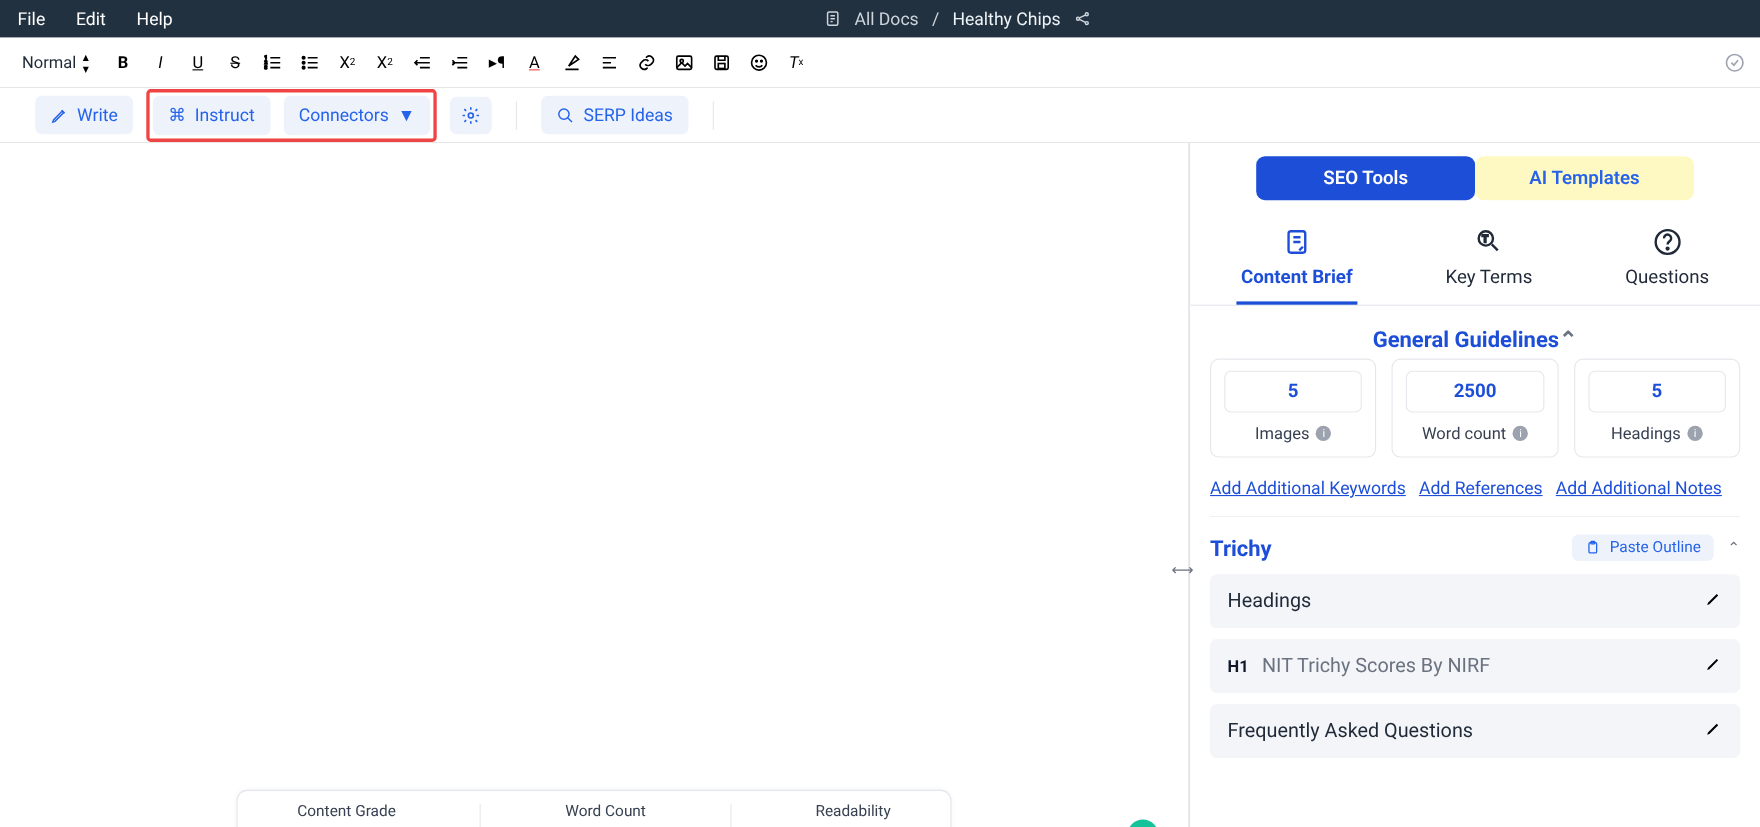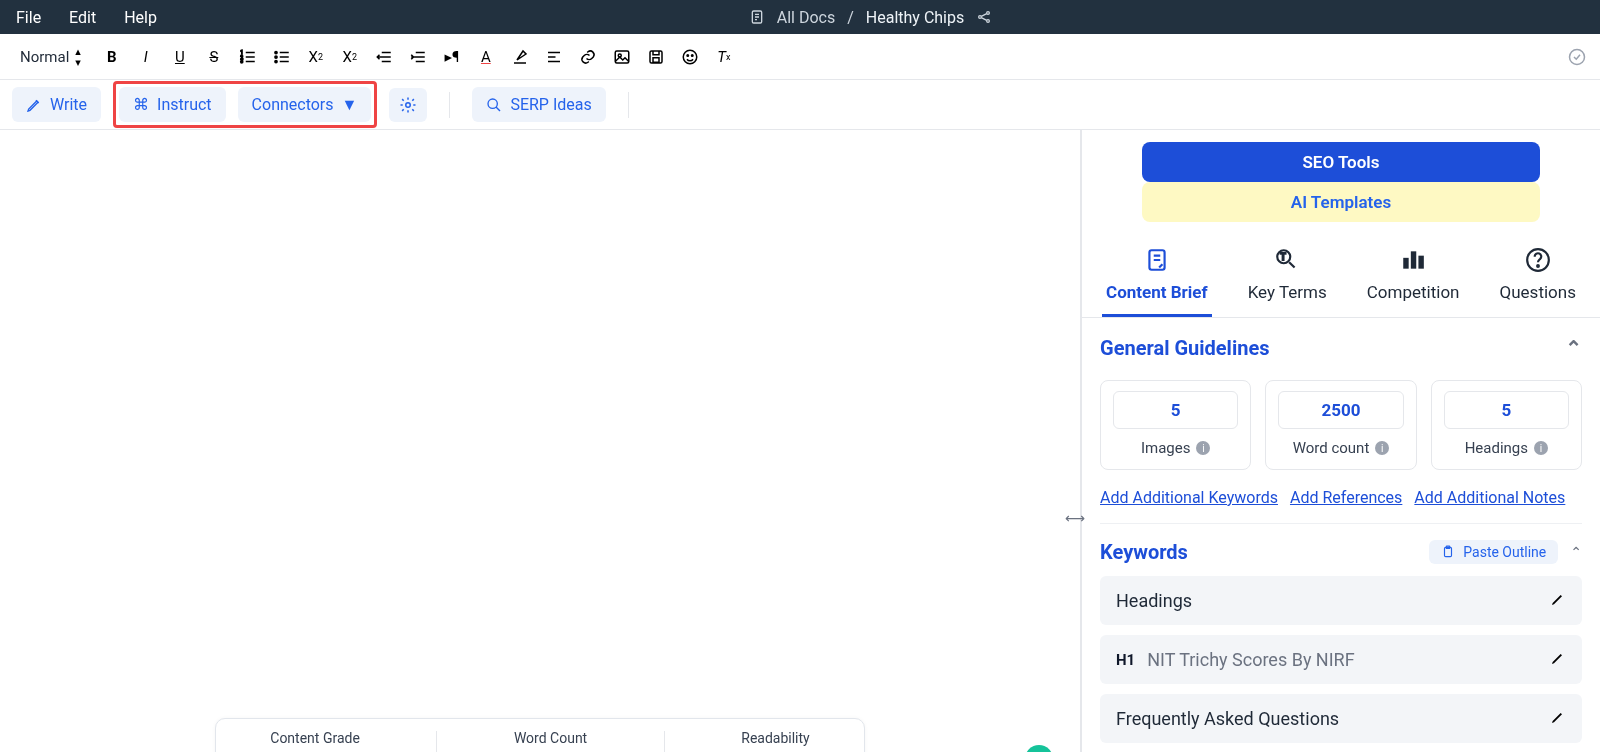--- a/index.html
+++ b/index.html
@@ -58,21 +58,21 @@
   .tb-btn { cursor: pointer; display: inline-flex; align-items: center; justify-content: center; width: 22px; height: 22px; color:#000;}
   .tb-btn svg { width: 18px; height: 18px; }
   .format-bar .check-right { margin-left: auto; color: #9ca3af; }
 
   
   .action-bar {
     height: 50px;
     border-bottom: 1px solid #e5e7eb;
     display: flex;
     align-items: center;
-    padding: 0 12px;
+    padding: 0 32px;
     gap: 12px;
   }
   .act-btn {
     background: #eef3fb;
     color: #2563eb;
     border-radius: 6px;
     padding: 8px 14px;
     cursor: pointer;
     display: inline-flex;
     align-items: center;
@@ -136,21 +136,20 @@
     border-left: 2px solid #e5e7eb;
     background: #fff;
     overflow: hidden;
     display:flex;
     flex-direction:column;
   }
   .toggle-row {
     display:flex;
     gap: 0;
     padding: 12px 60px 10px;
-    flex-direction: column;
   }
   .toggle-btn {
     flex:1;
     text-align:center;
     padding: 10px 0;
     font-size: 17px;
     font-weight: 600;
     border-radius: 8px;
     cursor:pointer;
   }
@@ -167,22 +166,22 @@
     display:flex; flex-direction:column; align-items:center;
     gap:8px; padding: 8px 4px 12px; cursor:pointer;
     color:#1f2937; font-size:17px;
   }
   .tab.selected { color:#1d4ed8; border-bottom: 3px solid #1d4ed8; font-weight:700;}
   .tab .ticon { width:28px; height:28px; display:flex; align-items:center; justify-content:center;}
   .tab .ticon svg { width:26px; height:26px; }
 
   .panel-body { padding: 18px 18px 12px; }
   .section-hdr {
-    display:flex; align-items:center; justify-content:space-between;
-    color:#1d4ed8; font-size:20px; font-weight:700; margin-bottom:20px;
+    display:flex; align-items:center; justify-content:center;
+    color:#1d4ed8; font-size:20px; font-weight:700; margin-bottom:6px;
   }
   .chev { color:#6b7280; cursor:pointer; }
 
   .cards { display:flex; gap:14px; margin-bottom:18px;}
   .card {
     flex:1; border:1px solid #e5e7eb; border-radius:8px;
     padding: 10px 12px 12px; text-align:center;
   }
   .card .valbox {
     border:1px solid #e5e7eb; border-radius:6px;
@@ -441,30 +440,20 @@
       </div>
       <div class="tab">
         <span class="ticon">
           <svg viewBox="0 0 24 24" fill="none" stroke="#1f2937" stroke-width="2">
               <circle cx="9" cy="9" r="6"></circle>
               <text x="6" y="12" font-size="8">T</text>
               <path d="M14 14l5 5"></path>
             </svg>
         </span>
         <span>Key Terms</span>
-      </div>
-      <div class="tab">
-        <span class="ticon">
-          <svg viewBox="0 0 24 24" fill="#1f2937">
-              <rect x="3" y="10" width="5" height="10"></rect>
-              <rect x="10" y="4" width="5" height="16"></rect>
-              <rect x="17" y="8" width="5" height="12"></rect>
-            </svg>
-        </span>
-        <span>Competition</span>
       </div>
       <div class="tab">
         <span class="ticon">
           <svg viewBox="0 0 24 24" fill="none" stroke="#1f2937" stroke-width="2">
               <circle cx="12" cy="12" r="10"></circle>
               <path d="M9 9a3 3 0 115 2c-1 1-2 1.5-2 3"></path>
               <circle cx="12" cy="17.5" r="0.8" fill="#1f2937"></circle>
             </svg>
         </span>
         <span>Questions</span>
@@ -501,21 +490,21 @@
         </div>
       </div>
 
       <div class="linklist">
         <a>Add Additional Keywords</a>
         <a>Add References</a>
         <a>Add Additional Notes</a>
       </div>
 
       <div class="outline-hdr">
-        <span class="ttl">Keywords</span>
+        <span class="ttl">Trichy</span>
         <div style="display:flex; gap:12px; align-items:center;">
           <div class="paste-btn">
             <svg width="14" height="14" viewBox="0 0 24 24" fill="none" stroke="#2563eb" stroke-width="2">
                 <rect x="6" y="4" width="12" height="16" rx="2"></rect>
                 <rect x="9" y="2" width="6" height="4" rx="1"></rect>
               </svg>
             <span>Paste Outline</span>
           </div>
           <span class="chev">⌃</span>
         </div>

